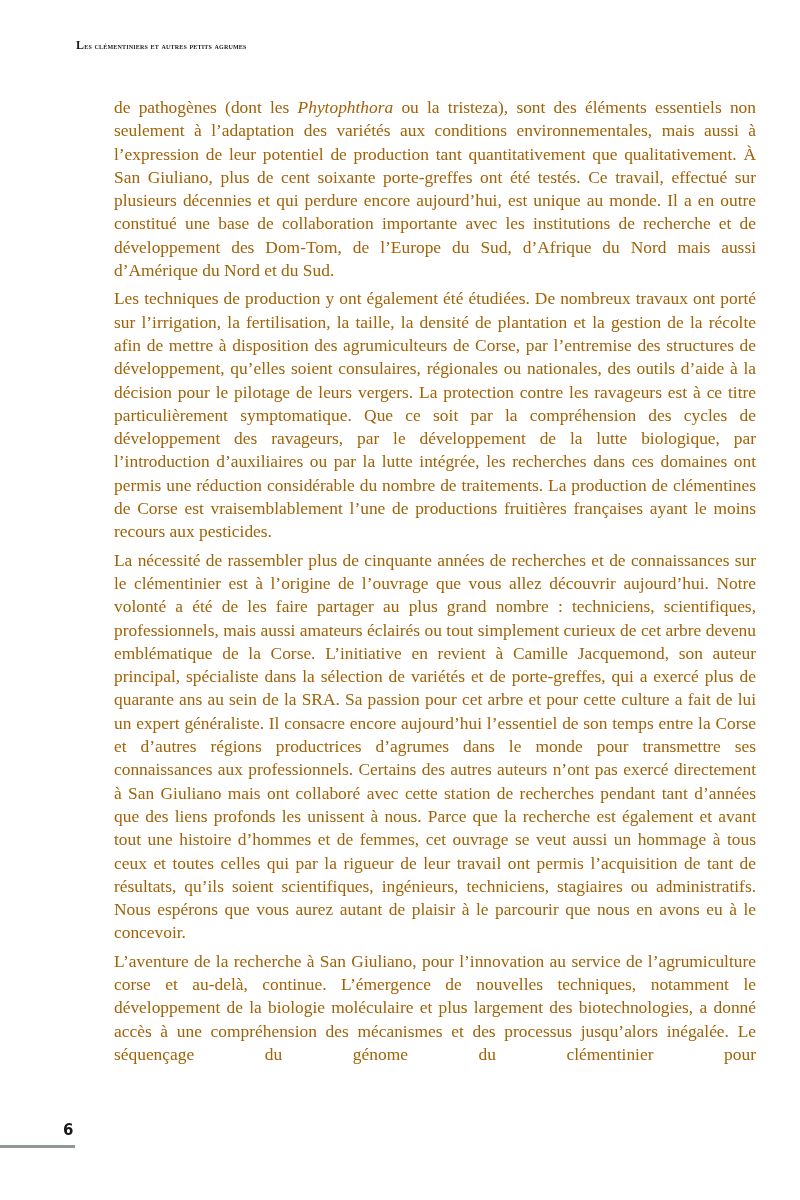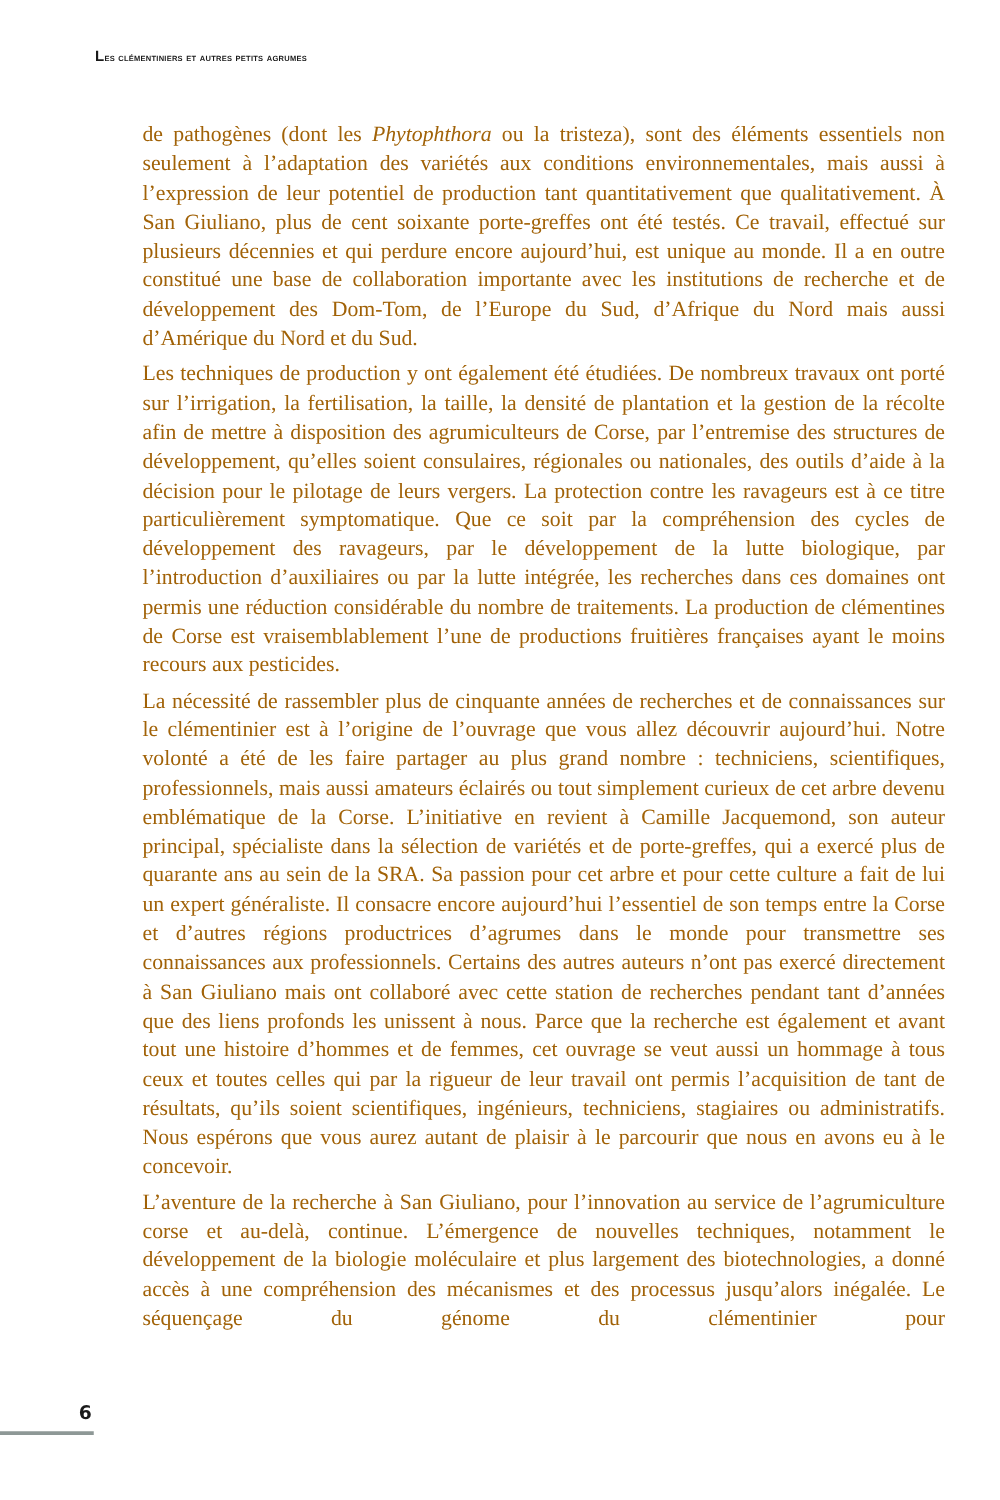--- a/index.html
+++ b/index.html
@@ -1,19 +1,19 @@
 <!DOCTYPE html>
 <html><head>
   <meta charset="utf-8">
   <style>
     html, body { margin: 0; padding: 0; background: #ffffff; }
     body { width: 800px; height: 1200px; position: relative; overflow: hidden; }
     .running-head {
       position: absolute; left: 76px; top: 38px;
-      font-family: Liberation Sans, sans-serif; font-weight: bold;
+      font-family: Liberation Serif, serif; font-weight: bold;
       font-size: 9.2px; letter-spacing: 0.2px; color: #1a1a1a;
       font-variant: small-caps; text-transform: lowercase;
     }
     .running-head::first-letter { text-transform: uppercase; font-size: 12px; }
     .body-text {
       position: absolute; left: 114px; top: 96px; width: 642px;
       font-family: Liberation Serif, serif; font-size: 17.4px;
       line-height: 23.3px; color: #a16207;
     }
     .para { margin: 0 0 5px 0; text-align: justify; hyphens: manual; }

